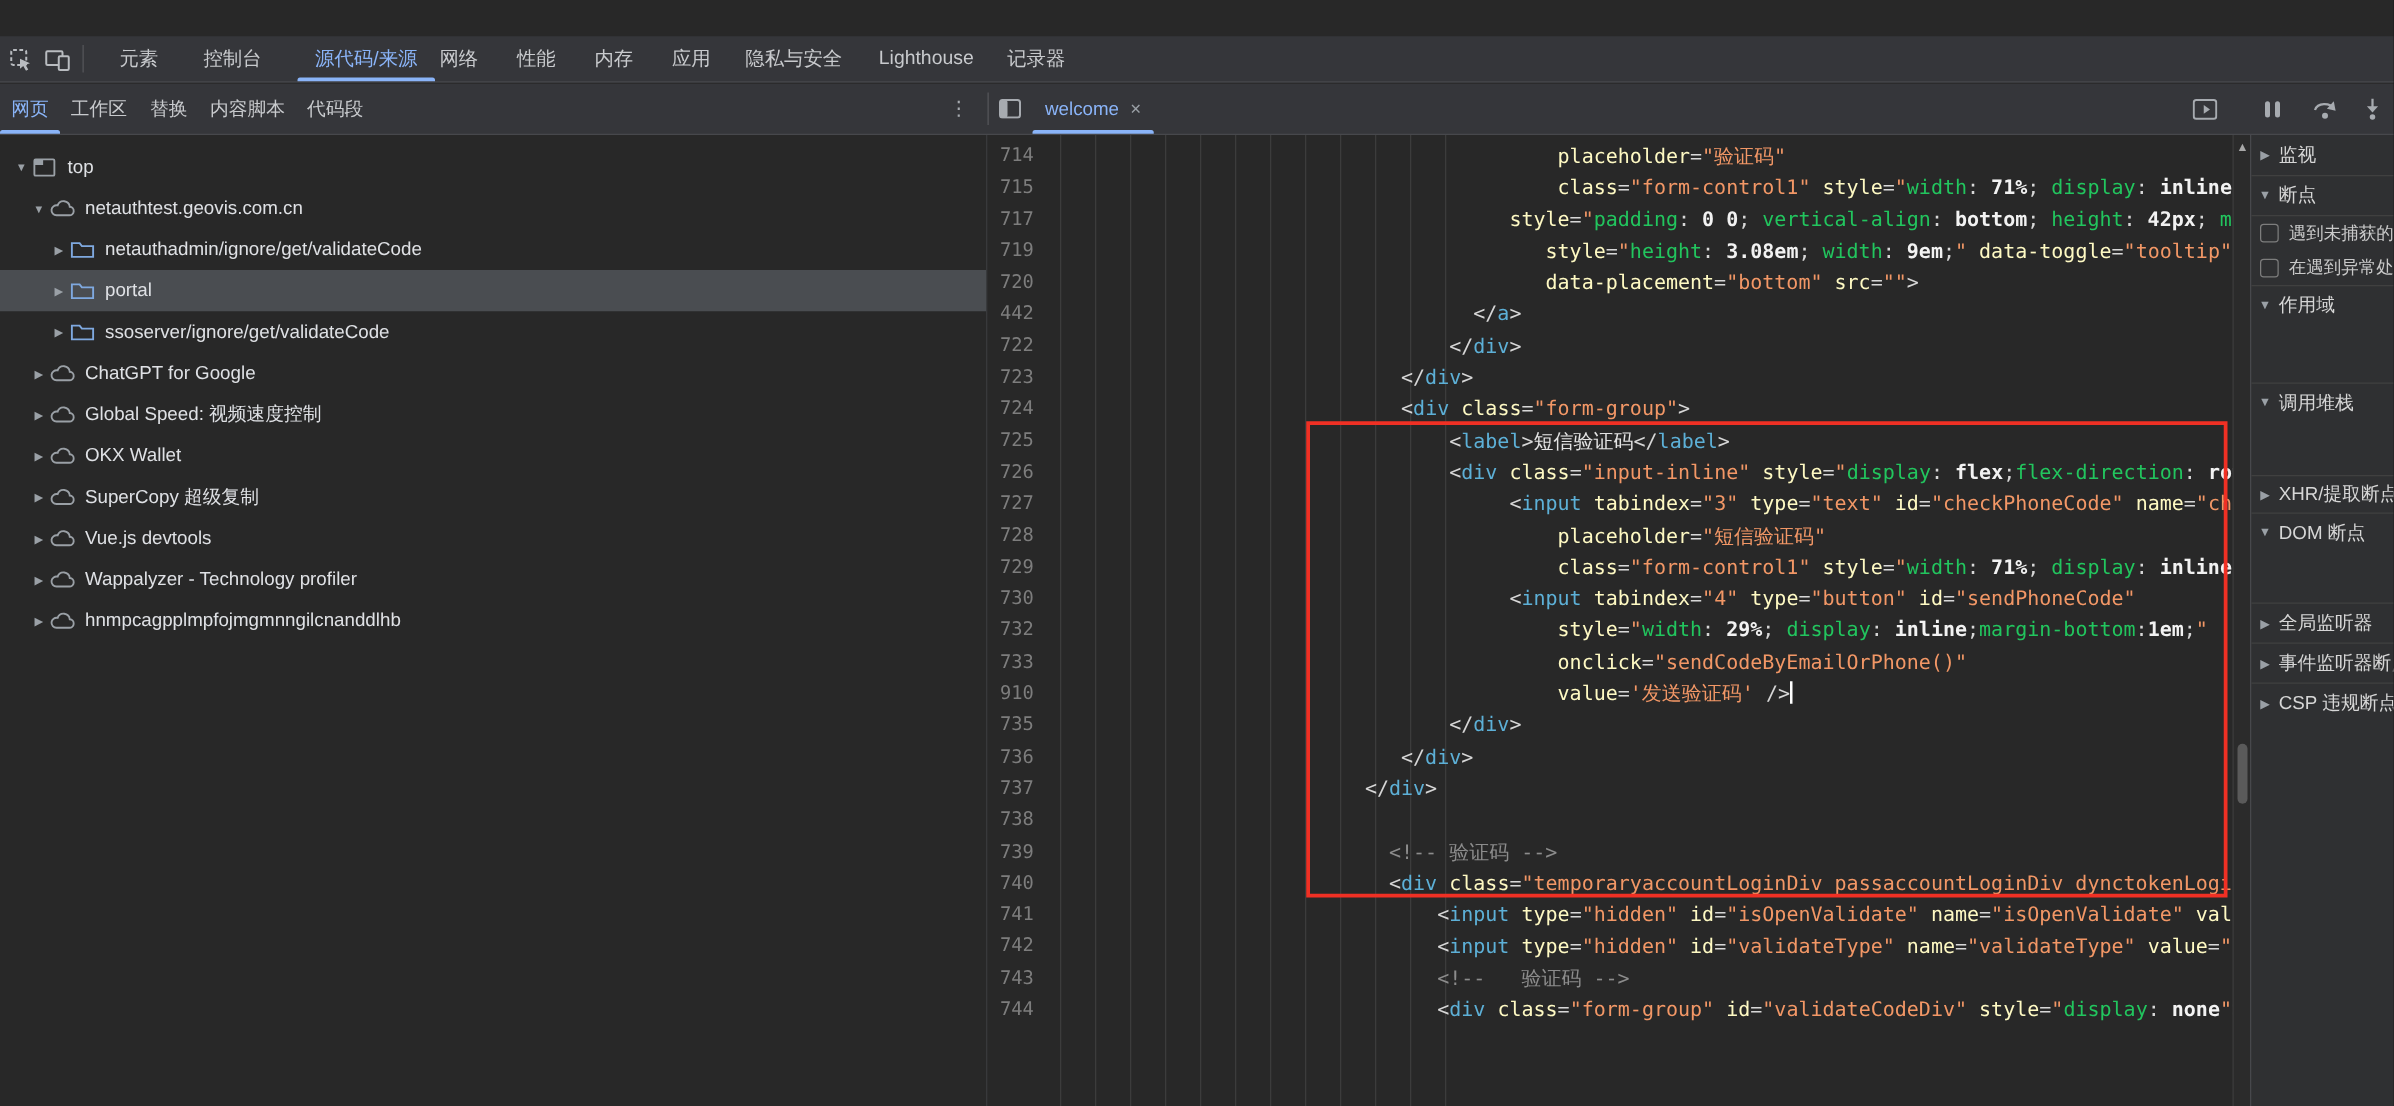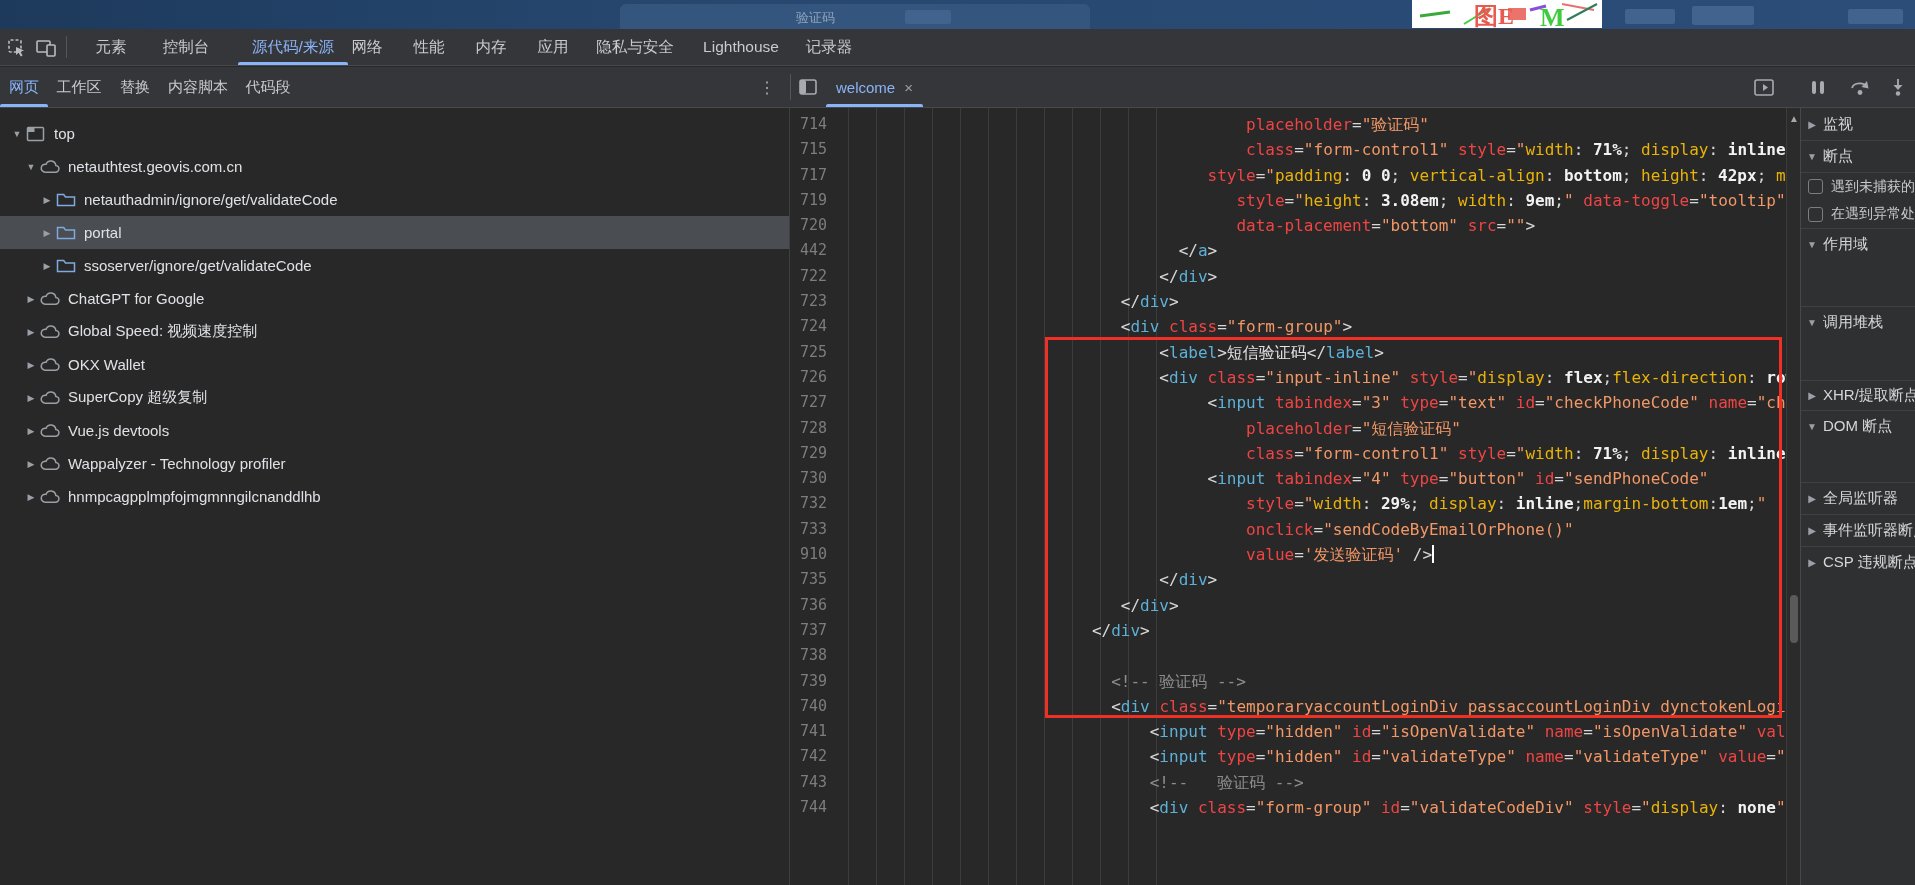--- a/index.html
+++ b/index.html
@@ -41,23 +41,23 @@
     background:#282828; overflow:hidden; }
   #guides { position:absolute; left:0; top:0; width:100%; height:100%; z-index:0; }
   .guide { position:absolute; top:0; bottom:0; width:1px; background:#3c3c3c; }
   #code-lines { position:absolute; left:0; top:4px; z-index:1; width:100%; }
   .cl { display:flex; height:25.3px; line-height:25.3px;
     font-family:"DejaVu Sans Mono","Liberation Mono",monospace; font-size:16px; white-space:pre; }
   .ln { flex:0 0 90px; text-align:right; padding-right:53px; color:#7d7d7d; font-size:15px; }
   .lt { flex:1 1 auto; overflow:hidden; }
   .tk-p   { color:#d7d7d7; }
   .tk-tag { color:#5db0d7; }
-  .tk-attr{ color:#ef4444; }
+  .tk-attr{ color:#fef9c3; }
   .tk-str { color:#f29766; }
-  .tk-css { color:#eab308; }
+  .tk-css { color:#22c55e; }
   .tk-val { color:#f2f2f2; font-weight:bold; }
   .tk-com { color:#8c8c8c; }
   .tk-txt { color:#e3e3e3; }
   .caret { display:inline-block; width:2px; height:18px; background:#ffffff; vertical-align:-3px; }
   
   #red-box { position:absolute; left:1045px; top:337px; width:737px; height:381px;
     border:3px solid #f03024; z-index:5; pointer-events:none; }
   
   #v-scroll { position:absolute; left:1786px; top:108px; width:14px; height:777px;
     background:#2b2b2b; border-left:1px solid #3c3c3c; z-index:6; }
@@ -80,40 +80,20 @@
   .sb-check .cb-label { font-size:14px; color:#c9c9c9; }
   .sb-space { border-top:1px solid #404040; }
   .sb-group-top { border-top:1px solid #404040; }
   svg { display:block; }
 </style>
 </head>
 <body>
 
 <div id="stage">
 
-  <div id="page-strip">
-    <div class="strip-card" style="left:620px; top:4px; width:470px; height:25px; background:#33557e;"></div>
-    <div id="strip-label">验证码</div>
-    <div class="strip-rect" style="left:905px; top:10px; width:46px; height:14px;"></div>
-    <div class="strip-rect" style="left:1625px; top:9px; width:50px; height:15px;"></div>
-    <div class="strip-rect" style="left:1692px; top:6px; width:62px; height:19px;"></div>
-    <div class="strip-rect" style="left:1848px; top:9px; width:55px; height:15px;"></div>
-    <div id="captcha">
-      <svg width="190" height="28" viewBox="0 0 190 28">
-        <line x1="8" y1="16" x2="38" y2="12" stroke="#3aa83a" stroke-width="3"></line>
-        <line x1="52" y1="24" x2="78" y2="8" stroke="#44cc44" stroke-width="2"></line>
-        <text x="62" y="24" font-size="24" font-weight="bold" fill="#e85a50" font-family="serif">图E</text>
-        <rect x="96" y="8" width="18" height="12" fill="#e85a50" opacity="0.85"></rect>
-        <line x1="118" y1="10" x2="134" y2="6" stroke="#8a4fd8" stroke-width="3"></line>
-        <text x="128" y="26" font-size="26" font-weight="bold" fill="#3ecc3e" font-family="serif">M</text>
-        <line x1="150" y1="4" x2="182" y2="10" stroke="#e87070" stroke-width="2"></line>
-        <line x1="155" y1="20" x2="185" y2="4" stroke="#2e7d5b" stroke-width="2"></line>
-      </svg>
-    </div>
-  </div>
 
   <div id="row1" class="toolbar">
     <div class="icon-btn" style="left:6px; top:8px; width:22px; height:22px;">
       <svg width="18" height="18" viewBox="0 0 18 18">
           <rect x="1" y="1" width="12" height="12" rx="1.5" fill="none" stroke="#b9bcc0" stroke-width="1.6" stroke-dasharray="3 2"></rect>
           <path d="M8 8 L16 11.5 L12.4 12.8 L14.6 16.6 L12.8 17.6 L10.6 13.8 L8 16 Z" fill="#b9bcc0"></path>
         </svg>
     </div>
     <div class="icon-btn" style="left:34px; top:8px; width:24px; height:22px;">
       <svg width="20" height="18" viewBox="0 0 20 18">

